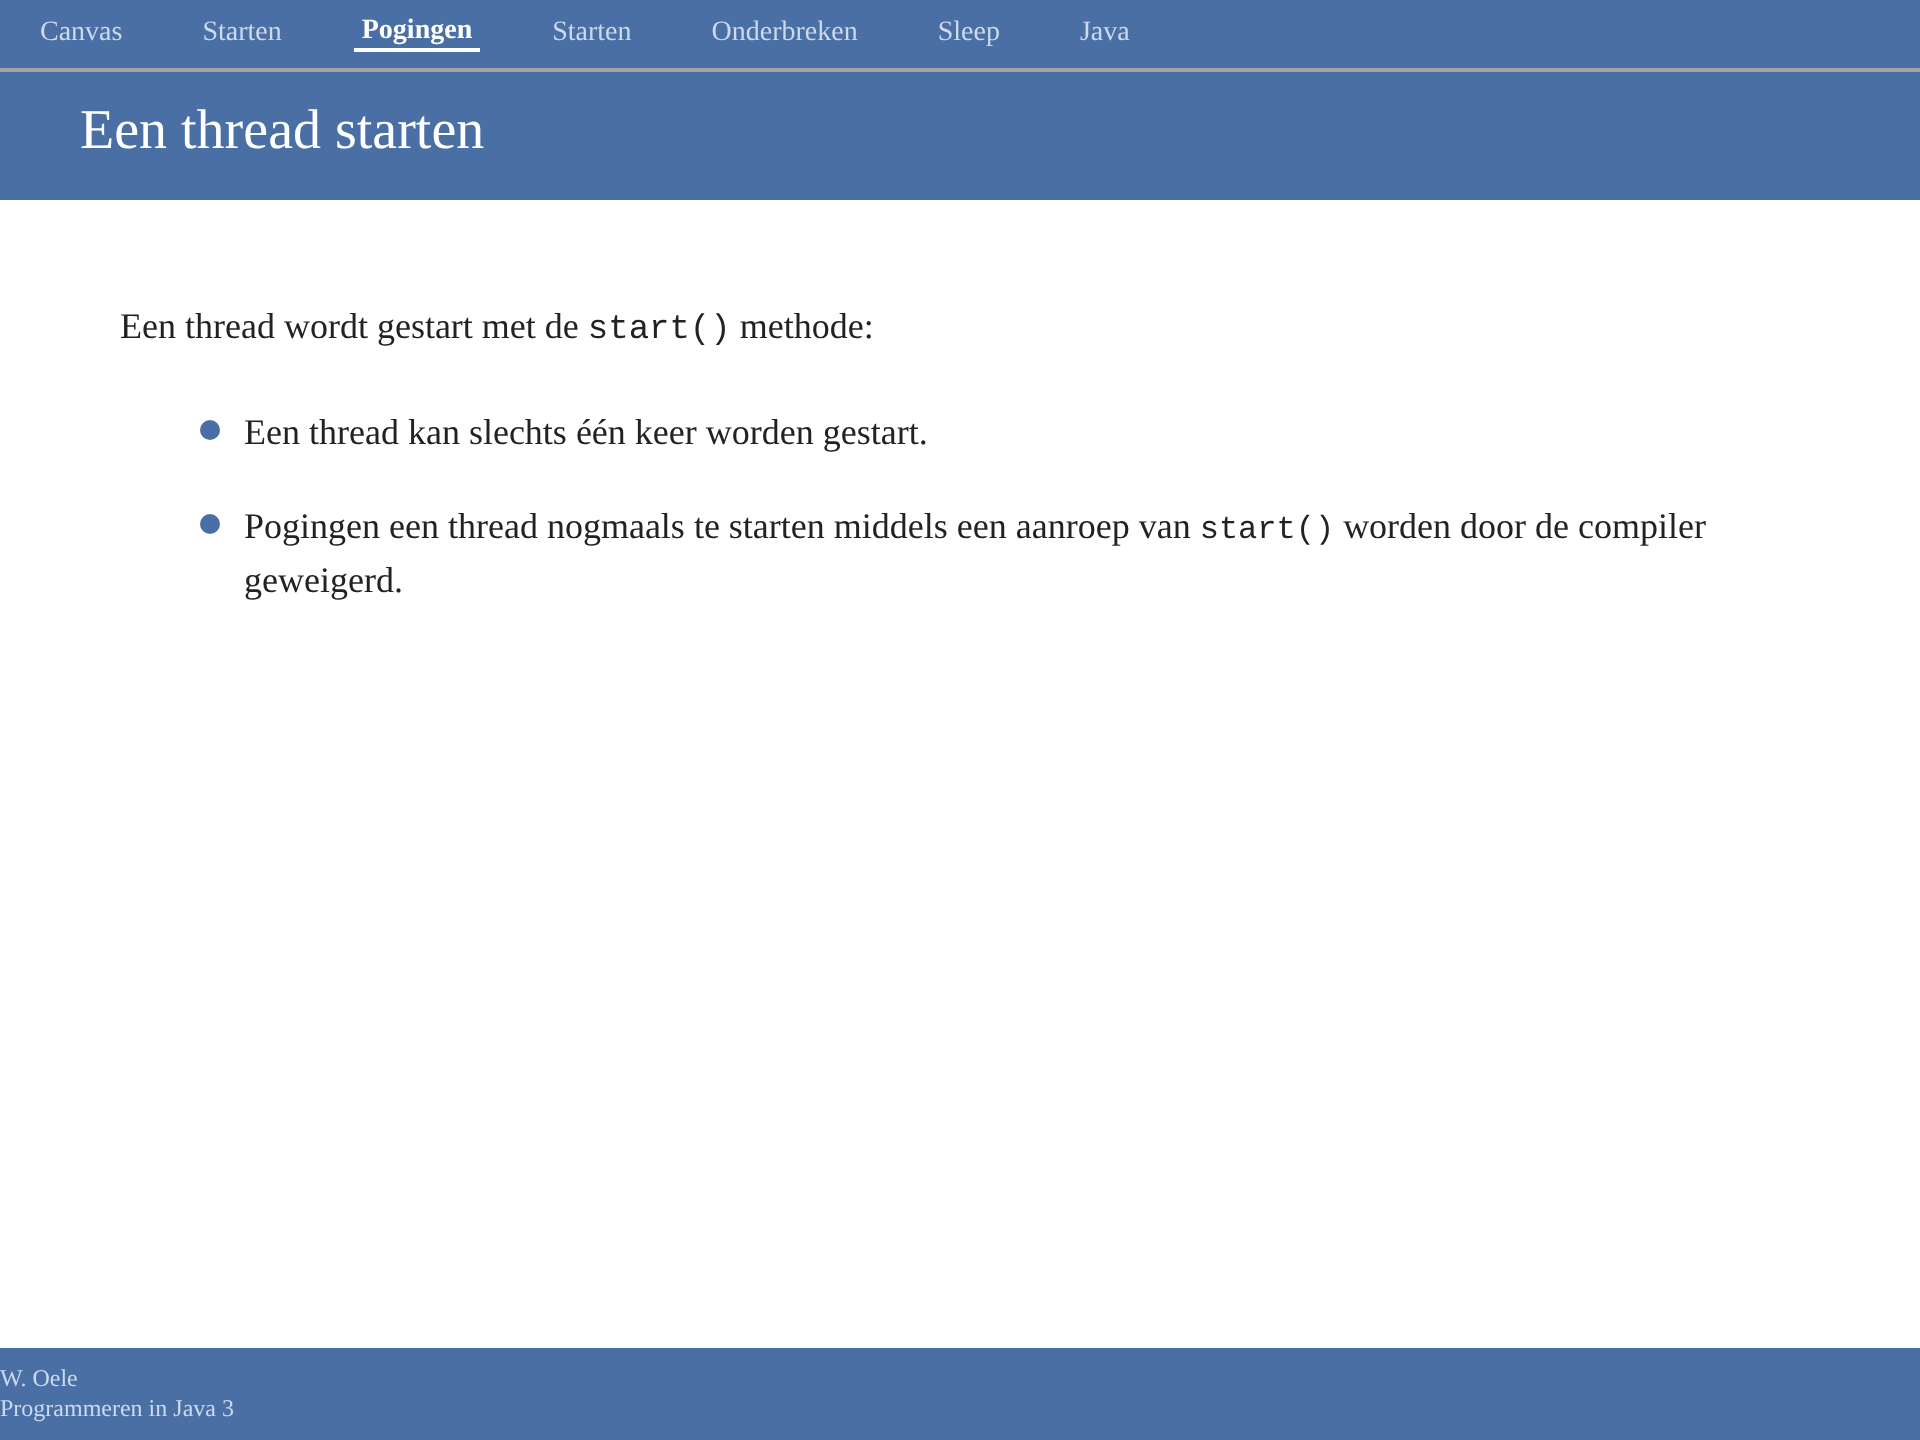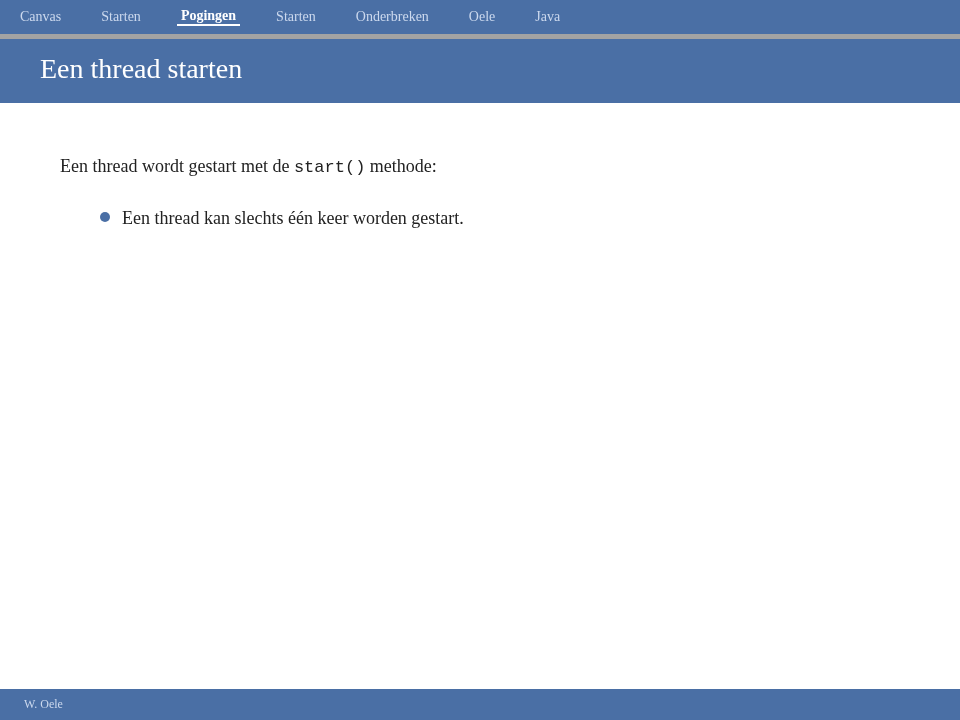--- a/index.html
+++ b/index.html
@@ -36,21 +36,21 @@
     .nav-item.active {
       color: #ffffff;
       font-weight: bold;
       border-bottom: 2px solid #ffffff;
     }
 
     
     .title-bar {
       background: #4a6fa5;
       padding: 14px 40px 18px 40px;
-      border-top: 5px solid #a3a3a3;
+      border-top: 2px solid #a3a3a3;
     }
 
     .title-bar h1 {
       color: #ffffff;
       font-size: 28px;
       font-weight: normal;
       font-family: 'Computer Modern', Georgia, serif;
     }
 
     
@@ -103,57 +103,64 @@
 
     .bullet-list li code {
       font-family: 'Courier New', 'Courier', monospace;
       font-size: 16px;
       color: #222;
     }
 
     
     .footer {
       background: #4a6fa5;
-      padding: 8px 24px;
+      padding: 8px 0;
       display: flex;
       flex-direction: column;
       gap: 0;
     }
 
     .footer-line {
       color: #ccd9ee;
       font-size: 12px;
       font-family: 'Computer Modern', Georgia, serif;
     }
   </style>
 </head>
 <body>
 
 <nav class="nav-bar">
   <span class="nav-item">Canvas</span>
   <span class="nav-item">Starten</span>
   <span class="nav-item active">Pogingen</span>
   <span class="nav-item">Starten</span>
   <span class="nav-item">Onderbreken</span>
-  <span class="nav-item">Oele</span>
+  <span class="nav-item">Sleep</span>
   <span class="nav-item">Java</span>
 </nav>
 
 <div class="title-bar">
   <h1>Een thread starten</h1>
 </div>
 
 <div class="main-content">
   <p class="intro-text">
     <span>Een thread wordt gestart met de </span><code>start()</code><span> methode:</span>
   </p>
 
   <ul class="bullet-list">
     <li>
       <span class="bullet-dot"></span>
       <span>Een thread kan slechts één keer worden gestart.</span>
     </li>
+    <li>
+      <span class="bullet-dot"></span>
+      <span>
+        <span>Pogingen een thread nogmaals te starten middels een aanroep van </span><code>start()</code><span> worden door de compiler geweigerd.</span>
+      </span>
+    </li>
   </ul>
 </div>
 
 <div class="footer">
   <span class="footer-line">W. Oele</span>
+  <span class="footer-line">Programmeren in Java 3</span>
 </div>
 
 </body></html>

